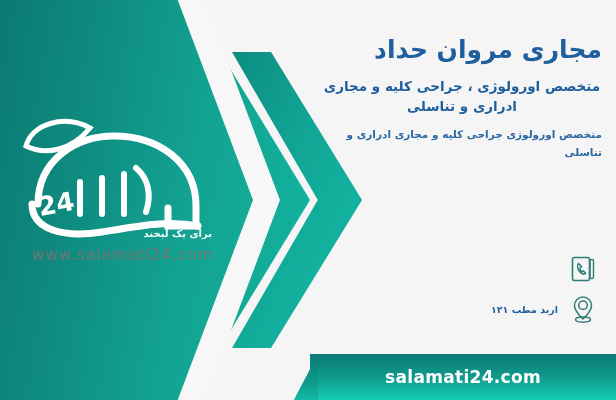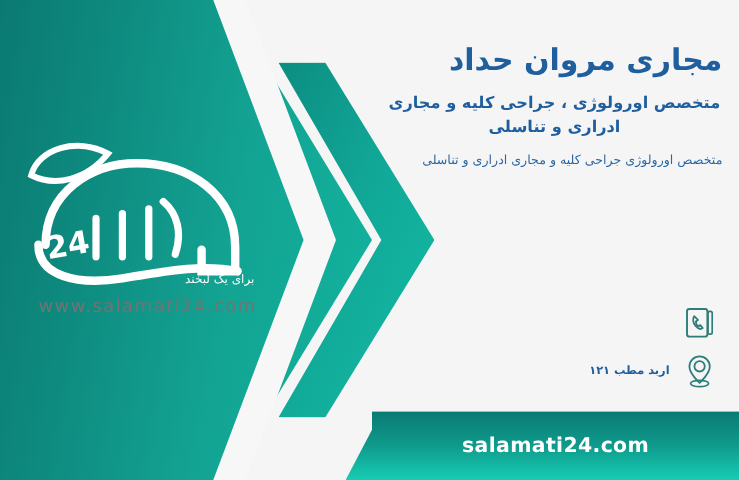--- a/index.html
+++ b/index.html
@@ -63,20 +63,21 @@
   .logo-tagline {
     position: absolute;
     right: 6px;
     top: 120px;
     font-size: 10px;
     letter-spacing: 1px;
     color: #ffffff;
     direction: rtl;
     white-space: nowrap;
     opacity: .96;
+    font-weight: bold;
   }
   .logo-url {
     position: absolute;
     left: 14px;
     top: 138px;
     font-size: 15px;
     letter-spacing: 1.2px;
     color: #737373;
     white-space: nowrap;
   }
@@ -102,21 +103,21 @@
   .specialty {
     font-size: 13.5px;
     font-weight: bold;
     color: #1f5f9e;
     line-height: 1.45;
     margin: 0 0 10px 0;
     text-align: center;
   }
   .specialty-sub {
     font-size: 10.5px;
-    font-weight: normal;
+    font-weight: bold;
     color: #1f5f9e;
     line-height: 1.7;
     margin: 0;
     opacity: .95;
   }
 
   
   .contact {
     position: absolute;
     right: 16px;
@@ -148,21 +149,21 @@
     white-space: nowrap;
     direction: rtl;
   }
 
   
   .bottom-bar {
     position: absolute;
     left: 310px;
     bottom: 0;
     width: 306px;
-    height: 57px;
+    height: 46px;
     background: linear-gradient(180deg, #0a7a74 0%, #0f9a8c 50%, #17cdb4 100%);
     display: flex;
     align-items: center;
     justify-content: center;
   }
   .bottom-bar::before {
     content: "";
     position: absolute;
     left: -22px;
     top: 0;

